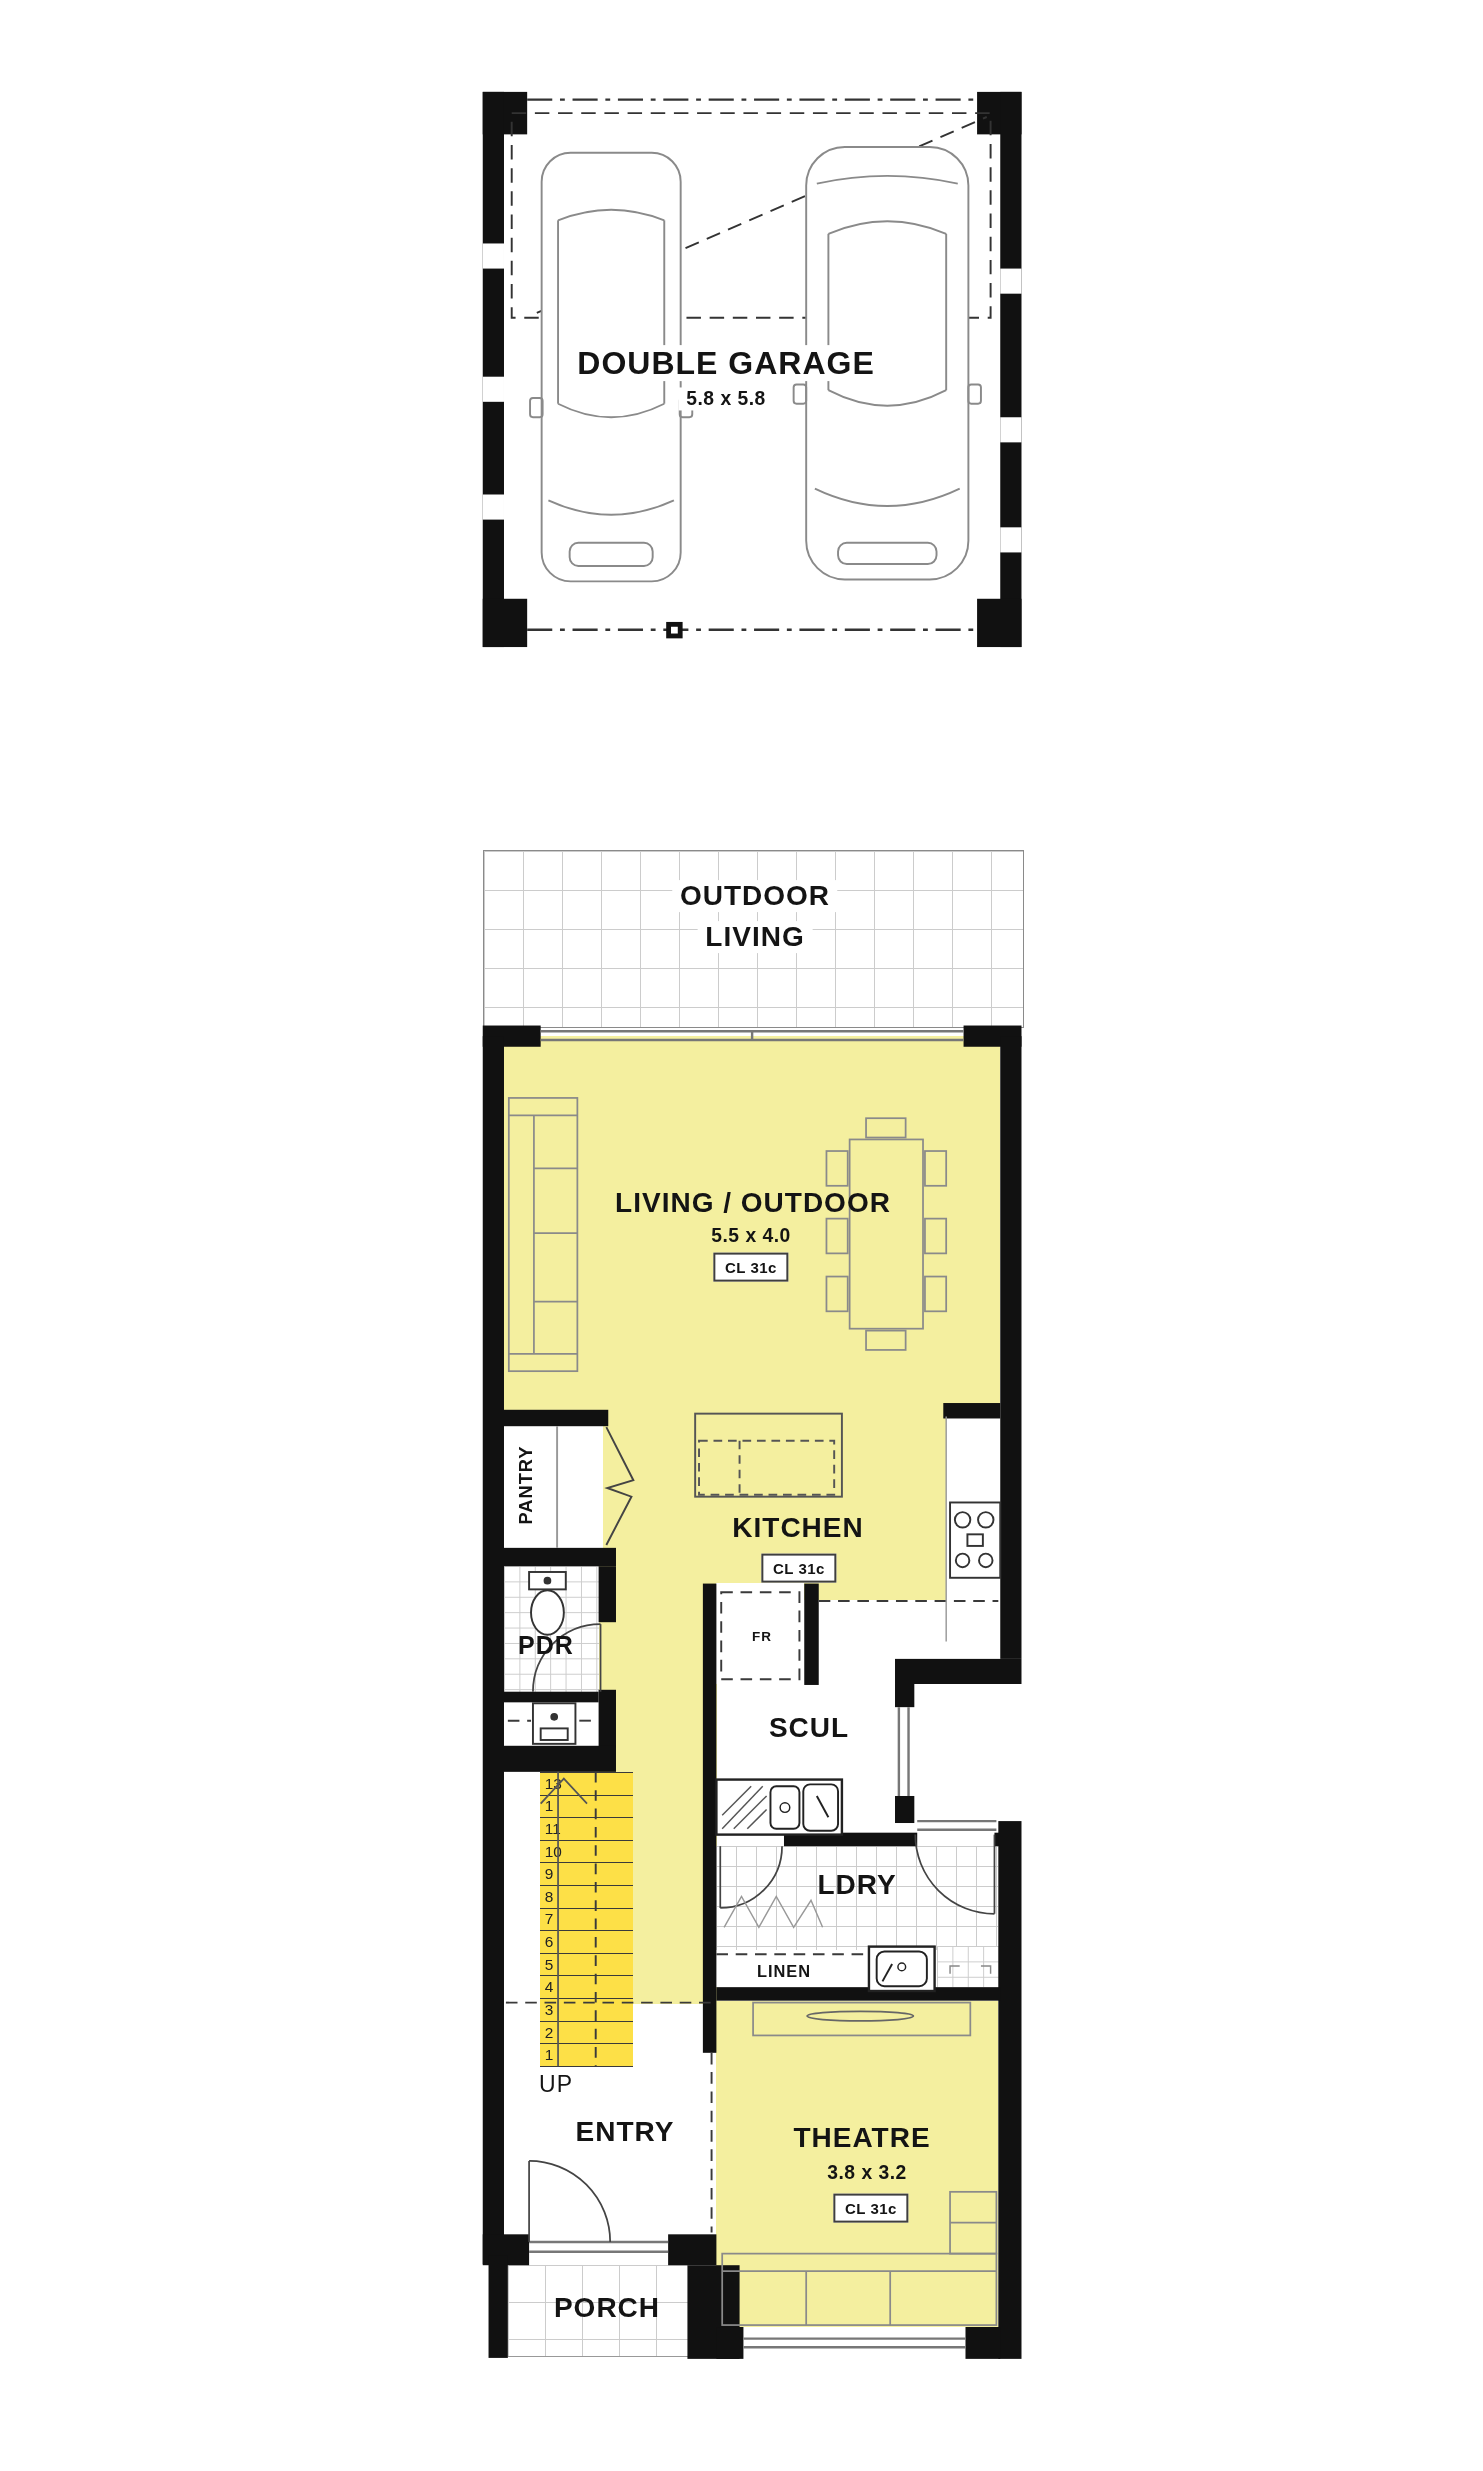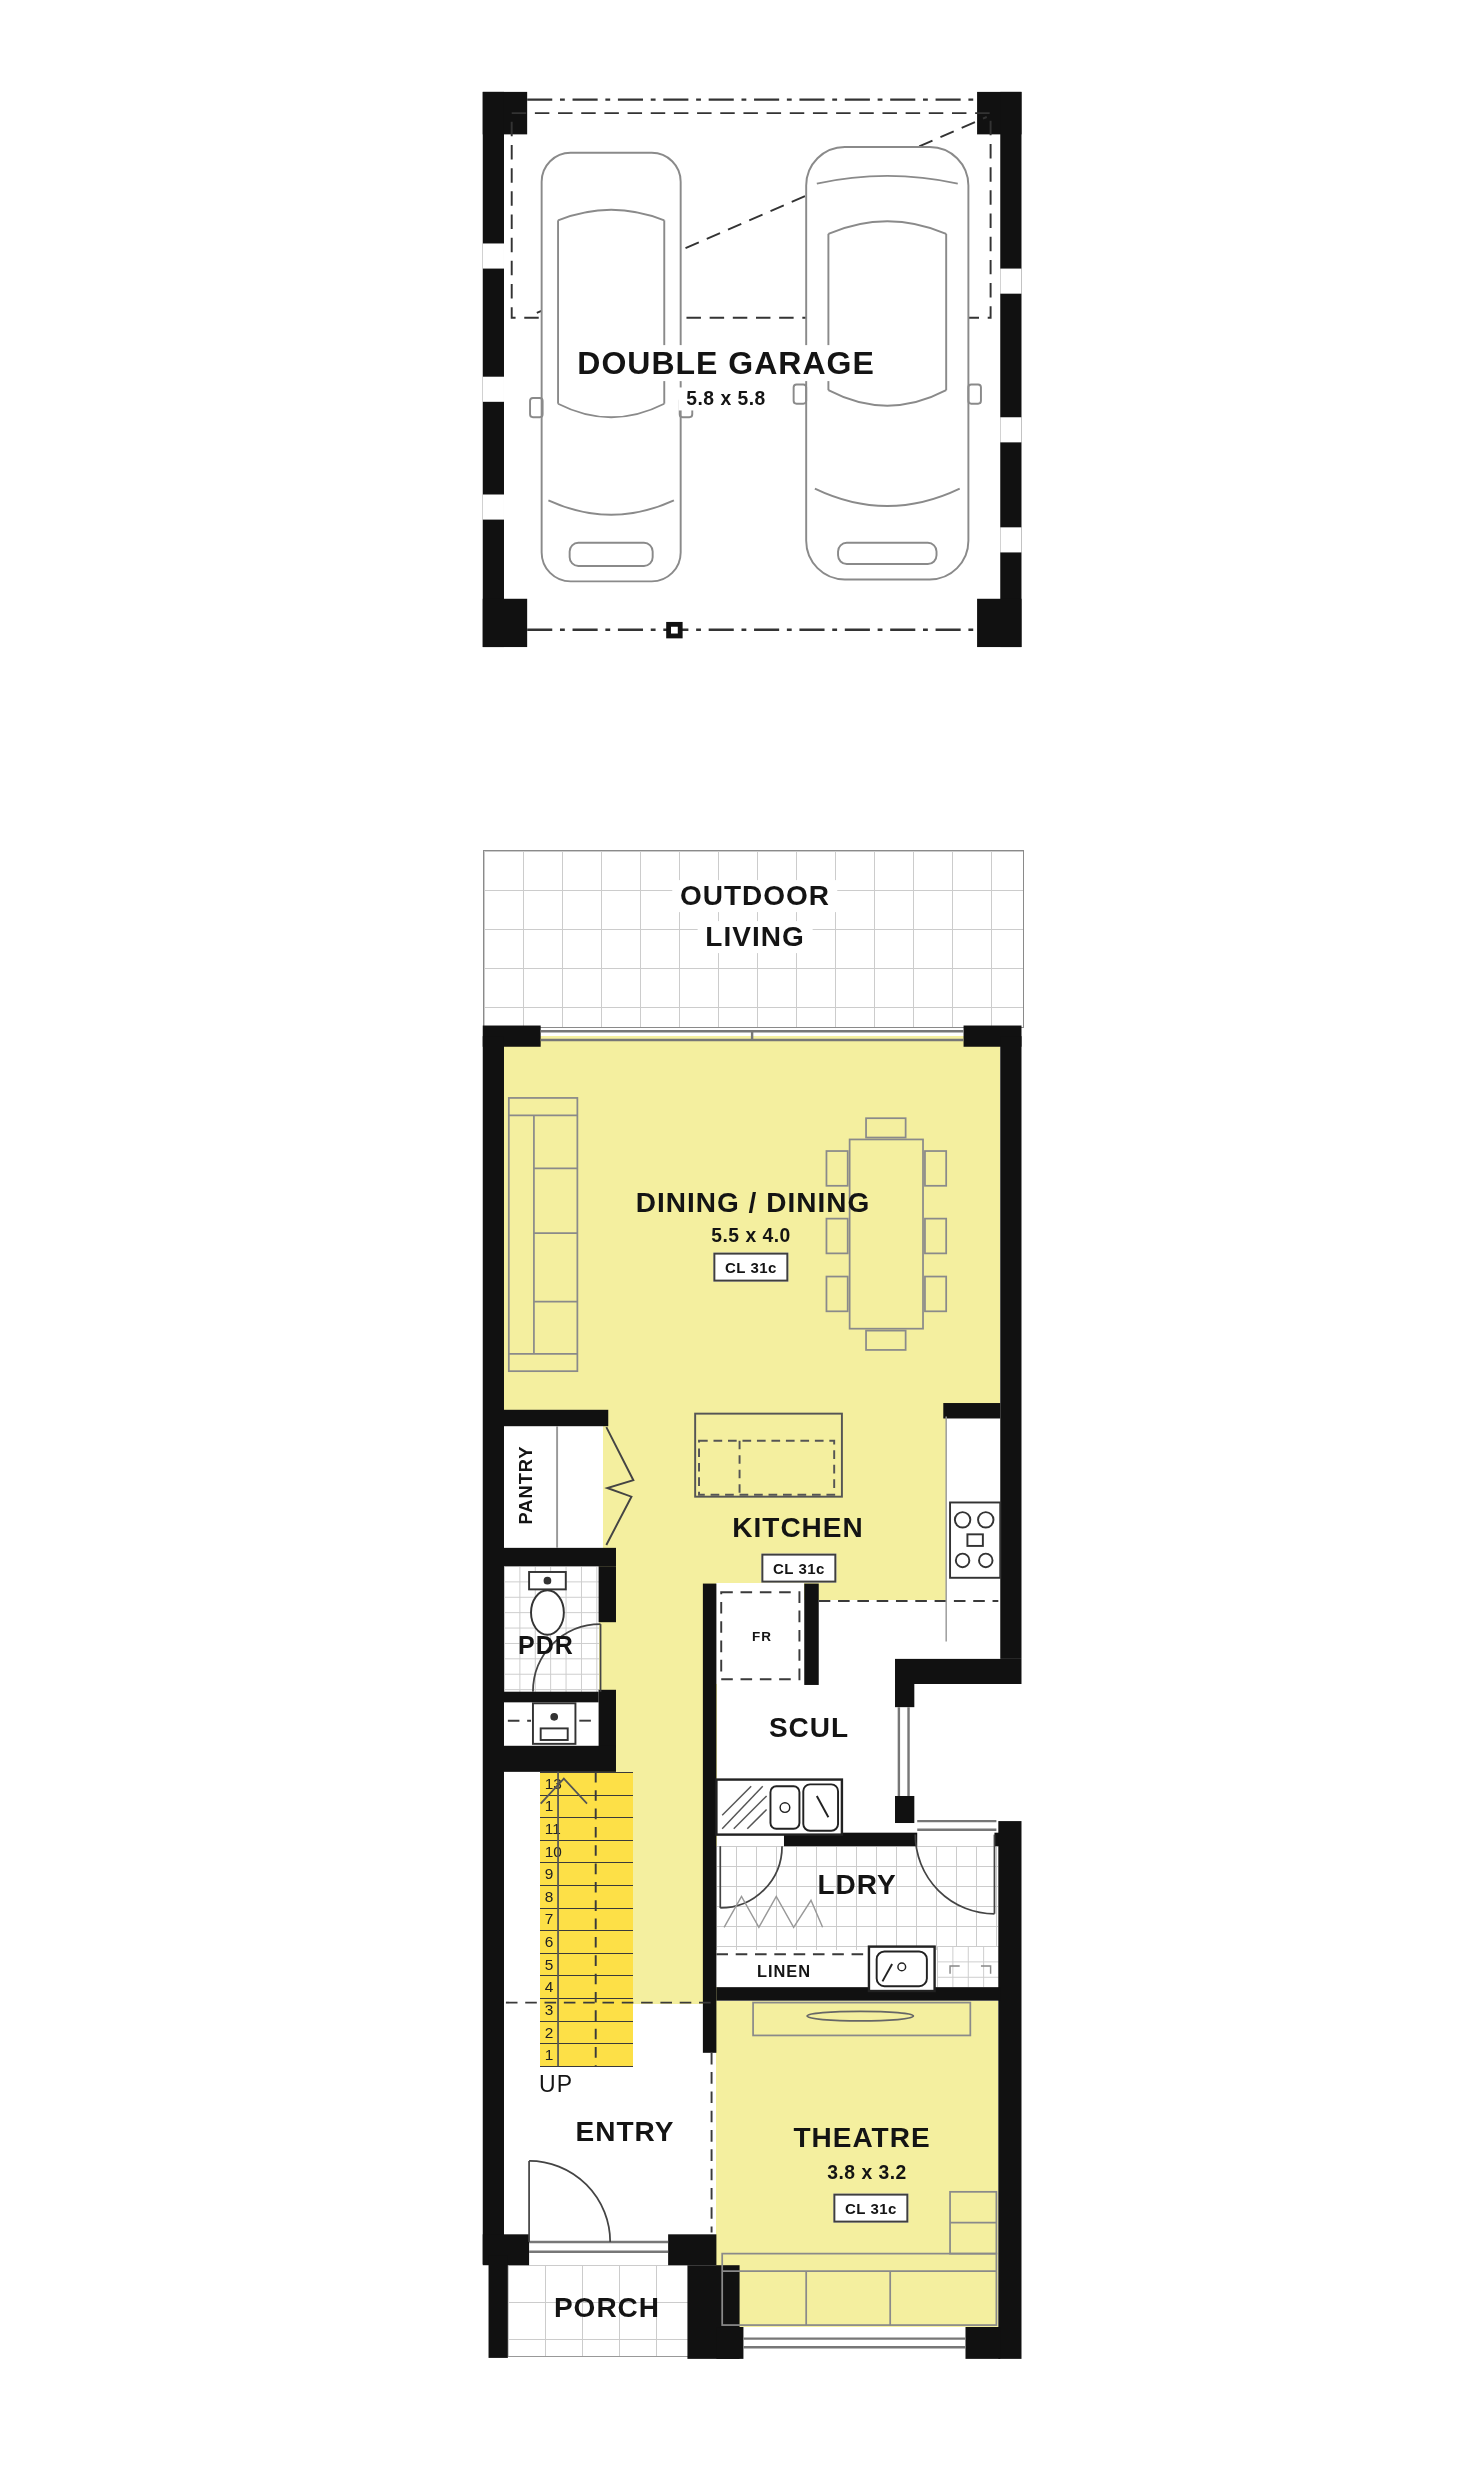--- a/index.html
+++ b/index.html
@@ -302,21 +302,21 @@
       <polyline points="560,1868 584,1842 608,1868" stroke="#555" stroke-width="1.8"></polyline>
     </g>
   </svg>
 
   <div class="lbl big bgwhite" style="left:726px;top:363px;">DOUBLE GARAGE</div>
   <div class="lbl dims bgwhite" style="left:726px;top:399px;">5.8 x 5.8</div>
 
   <div class="lbl title bgwhite" style="left:755px;top:896px;">OUTDOOR</div>
   <div class="lbl title bgwhite" style="left:755px;top:937px;">LIVING</div>
 
-  <div class="lbl title" style="left:753px;top:1203px;">DINING / DINING</div>
+  <div class="lbl title" style="left:753px;top:1203px;">LIVING / OUTDOOR</div>
   <div class="lbl dims" style="left:751px;top:1236px;">5.5 x 4.0</div>
   <div class="clbox" style="left:751px;top:1267px;">CL 31c</div>
 
   <div class="lbl title" style="left:798px;top:1528px;">KITCHEN</div>
   <div class="clbox" style="left:799px;top:1568px;">CL 31c</div>
   <div class="lbl vert" style="left:526px;top:1485px;font-size:18.3px;">PANTRY</div>
   <div class="lbl tiny" style="left:762px;top:1637px;">FR</div>
 
   <div class="lbl" style="left:546px;top:1645px;font-size:25px;">PDR</div>
   <div class="lbl title" style="left:809px;top:1728px;">SCUL</div>

